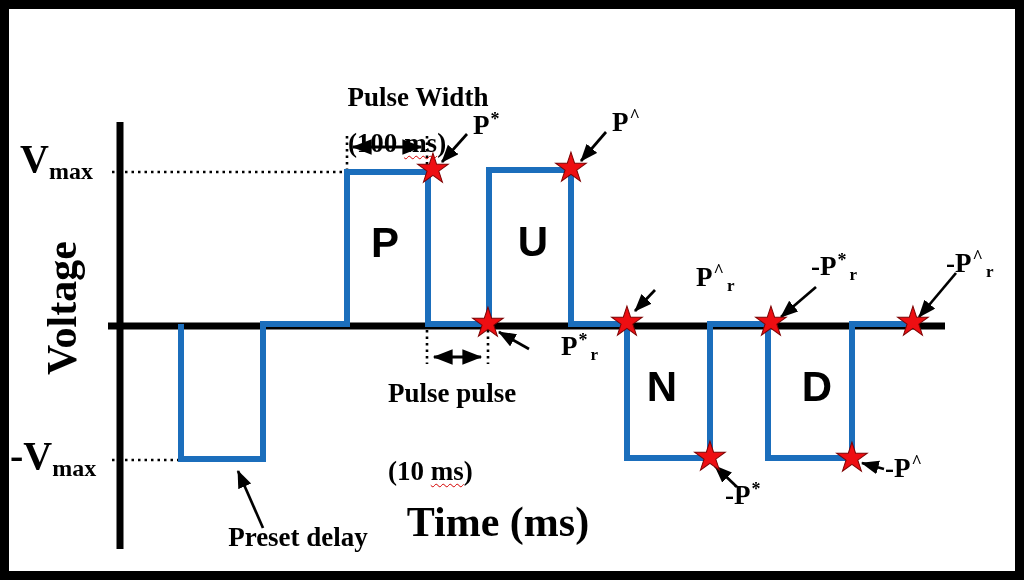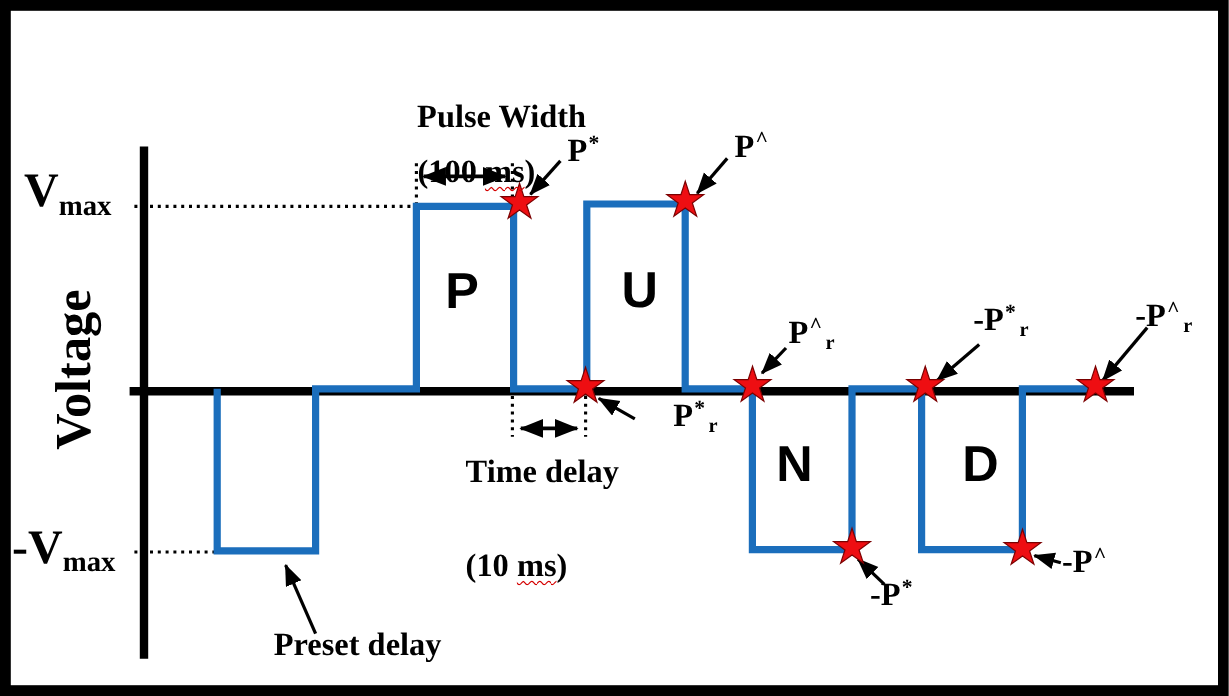--- a/index.html
+++ b/index.html
@@ -35,21 +35,21 @@
   .s1{left:433px;top:170px;} .s2{left:571px;top:169px;} .s3{left:488px;top:324px;}
   .s4{left:627px;top:323px;} .s5{left:710px;top:458px;} .s6{left:771px;top:323px;}
   .s7{left:852px;top:459px;} .s8{left:913px;top:323px;}
   
   .mk{font-size:27px;}
   .sup{font-size:18px;vertical-align:9px;margin-left:1px;}
   .sub{font-size:17px;vertical-align:-5px;margin-left:3px;}
   .m-pstar{left:473px;top:110px;}
   .m-phat{left:612px;top:107px;}
   .m-pstarr{left:561px;top:331px;}
-  .m-phatr{left:657px;top:262px;}
+  .m-phatr{left:696px;top:262px;}
   .m-npstar{left:725px;top:480px;}
   .m-npstarr{left:811px;top:251px;}
   .m-nphat{left:885px;top:453px;}
   .m-nphatr{left:946px;top:248px;}
 </style>
 </head>
 <body>
 
 <div class="fig">
 
@@ -85,26 +85,27 @@
     <line x1="529" y1="349" x2="499" y2="332" stroke="#000" stroke-width="2.7" marker-end="url(#ahE)"></line>
     <line x1="655" y1="290" x2="635" y2="311" stroke="#000" stroke-width="2.7" marker-end="url(#ahE)"></line>
     <line x1="737" y1="487" x2="715" y2="466" stroke="#000" stroke-width="2.7" marker-end="url(#ahE)"></line>
     <line x1="816" y1="287" x2="781" y2="317" stroke="#000" stroke-width="2.7" marker-end="url(#ahE)"></line>
     <line x1="884" y1="469" x2="862" y2="463" stroke="#000" stroke-width="2.7" marker-end="url(#ahE)"></line>
     <line x1="956" y1="273" x2="919" y2="317" stroke="#000" stroke-width="2.7" marker-end="url(#ahE)"></line>
     <line x1="263" y1="528" x2="238" y2="471" stroke="#000" stroke-width="2.7" marker-end="url(#ahE)"></line>
   </svg>
 
   <div class="lbl voltage">Voltage</div>
+  <div class="lbl time center">Time (ms)</div>
   <div class="lbl vmax"><span>V</span><span class="axsub">max</span></div>
   <div class="lbl ann pw1 center">Pulse Width</div>
 
   <div class="lbl negvmax"><span>-V</span><span class="axsub">max</span></div>
   <div class="lbl ann pw2 center"><span>(100 </span><span class="squig">ms</span><span>)</span></div>
-  <div class="lbl ann pd1">Time delay</div>
+  <div class="lbl ann pd1">Pulse pulse</div>
   <div class="lbl ann pd2"><span>(10 </span><span class="squig">ms</span><span>)</span></div>
   <div class="lbl ann preset center">Preset delay</div>
 
   <div class="pulse pP">P</div>
   <div class="pulse pU">U</div>
   <div class="pulse pN">N</div>
   <div class="pulse pD">D</div>
 
   <span class="star s1">★</span>
   <span class="star s2">★</span>

